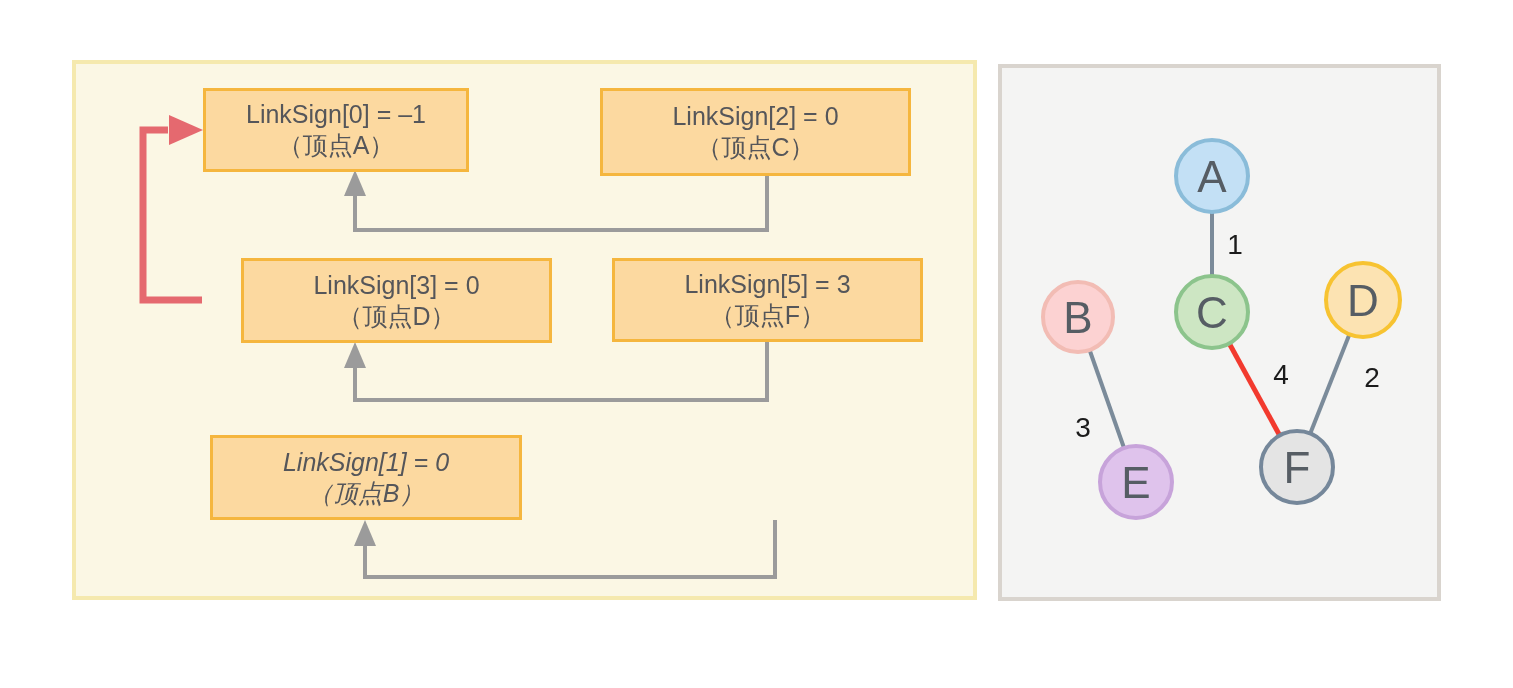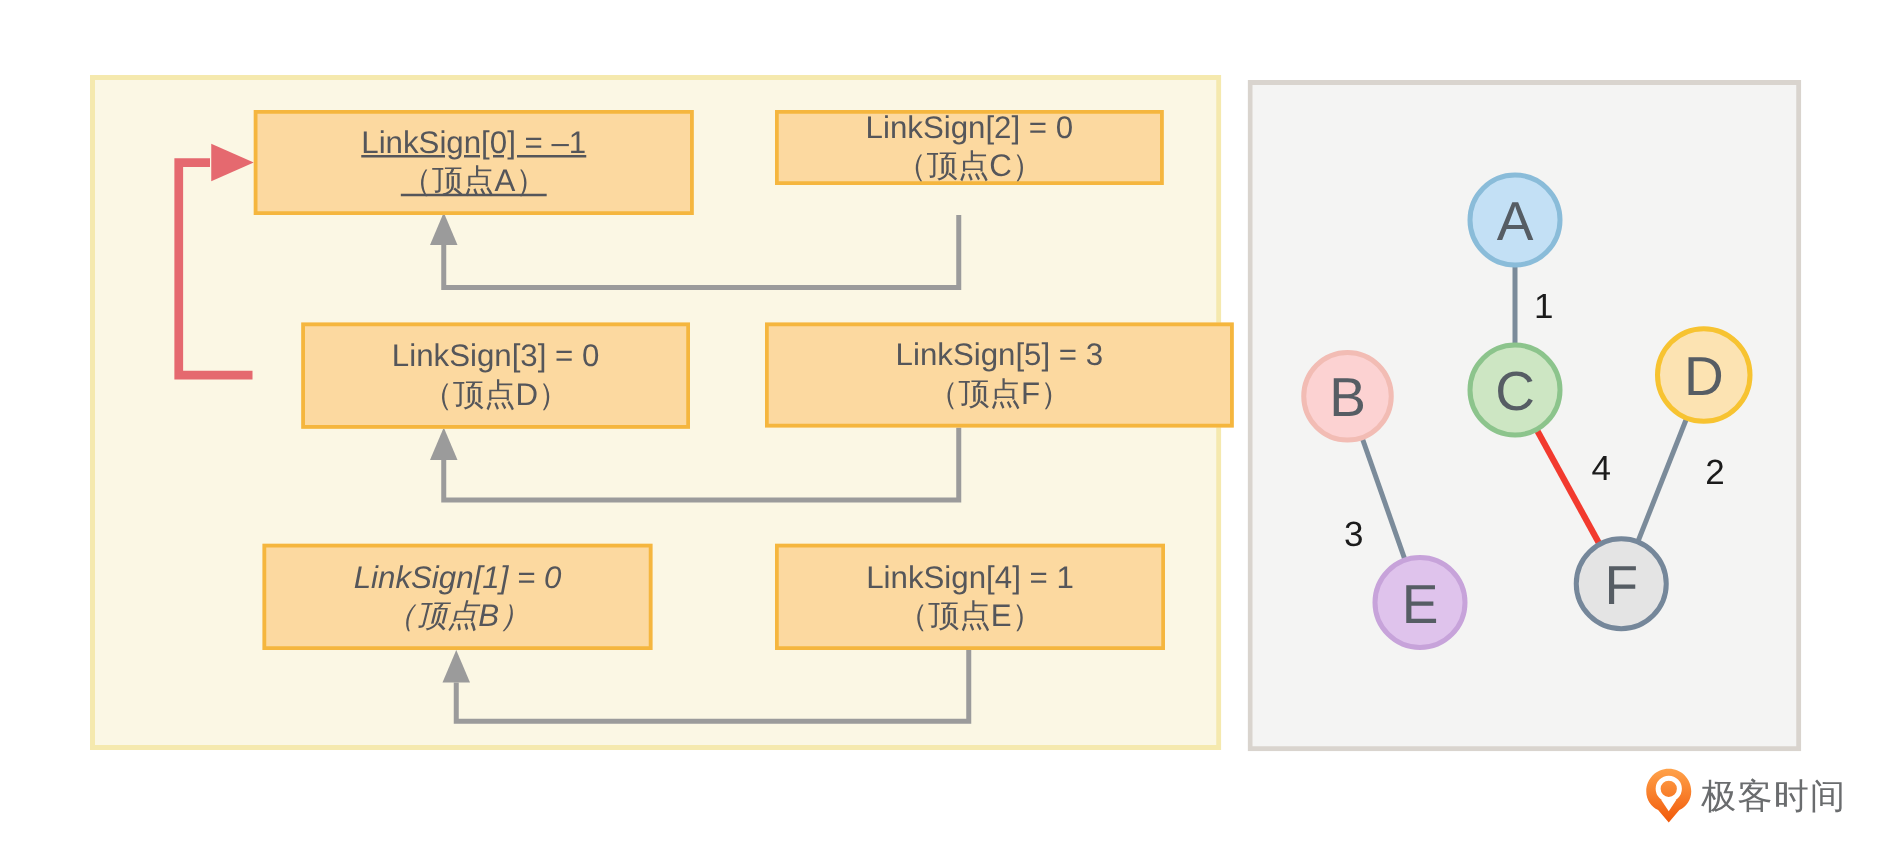--- a/index.html
+++ b/index.html
@@ -7,24 +7,24 @@
        font-family:"Liberation Sans","DejaVu Sans",sans-serif;}
   .canvas{position:absolute;inset:0;}
 
   
   .panel-left{position:absolute;left:72px;top:60px;width:905px;height:540px;
       background:#fbf7e4;box-shadow:inset 0 0 0 4px #f5e9ae;}
   .connector-layer{position:absolute;inset:0;pointer-events:none;}
   .ls-box{position:absolute;box-sizing:border-box;border:3px solid #f5b63e;background:#fcd9a0;
       display:flex;flex-direction:column;justify-content:center;align-items:center;
       color:#55565a;font-size:25px;font-weight:500;line-height:31px;text-align:center;}
-  .b0{left:131px;top:28px;width:352px;height:84px;text-decoration:underline;}
-  .b2{left:548px;top:28px;width:311px;height:60px;}
+  .b0{left:131px;top:28px;width:266px;height:84px;}
+  .b2{left:528px;top:28px;width:311px;height:88px;}
   .b3{left:130px;top:198px;width:311px;height:85px;margin-left:39px;}
-  .b5{left:540px;top:198px;width:375px;height:84px;}
+  .b5{left:540px;top:198px;width:311px;height:84px;}
   .b1{left:138px;top:375px;width:312px;height:85px;font-style:italic;}
   .b4{left:548px;top:375px;width:312px;height:85px;}
 
   
   .panel-right{position:absolute;left:998px;top:64px;width:443px;height:537px;
       background:#f4f4f3;box-shadow:inset 0 0 0 4px #d9d4ce;}
   .panel-right svg{position:absolute;inset:0;}
   .node-label{font-size:44px;fill:#565d64;font-weight:500;}
   .edge-weight{font-size:28px;fill:#1b1b1b;}
 
@@ -75,24 +75,20 @@
       <div>（顶点D）</div>
     </div>
     <div class="ls-box b5">
       <div>LinkSign[5] = 3</div>
       <div>（顶点F）</div>
     </div>
     <div class="ls-box b1">
       <div>LinkSign[1] = 0</div>
       <div>（顶点B）</div>
     </div>
-    <div class="ls-box b4">
-      <div>LinkSign[4] = 1</div>
-      <div>（顶点E）</div>
-    </div>
   </div>
 
   <div class="panel-right">
     <svg viewBox="0 0 443 537" width="443" height="537">
 
       <line x1="214" y1="112" x2="214" y2="248" stroke-width="4" stroke="#7b8b9a"></line>
       <line x1="80" y1="253" x2="138" y2="418" stroke-width="4" stroke="#7b8b9a"></line>
       <line x1="365" y1="236" x2="299" y2="403" stroke-width="4" stroke="#7b8b9a"></line>
       <line x1="214" y1="248" x2="299" y2="403" stroke-width="5" stroke="#f23a2e"></line>
 
@@ -114,28 +110,14 @@
       <text class="node-label" x="365" y="252" text-anchor="middle">D</text>
 
       <circle cx="138" cy="418" r="36" stroke-width="4" fill="#dfc3ec" stroke="#c7a3da"></circle>
       <text class="node-label" x="138" y="434" text-anchor="middle">E</text>
 
       <circle cx="299" cy="403" r="36" stroke-width="4" fill="#e4e4e4" stroke="#75879a"></circle>
       <text class="node-label" x="299" y="419" text-anchor="middle">F</text>
     </svg>
   </div>
 
-  <div class="brand">
-    <svg width="38" height="46" viewBox="0 0 38 46">
-      <defs>
-        <linearGradient id="gk" x1="0" y1="0" x2="0" y2="1">
-          <stop offset="0" stop-color="#ffa24a"></stop>
-          <stop offset="1" stop-color="#f1590a"></stop>
-        </linearGradient>
-      </defs>
-      <path d="M19 1 C29 1 37 9 37 19 C37 26 33 31.5 27.5 34 L19 44 L10.5 34 C5 31.5 1 26 1 19 C1 9 9 1 19 1 Z" fill="url(#gk)"></path>
-      <circle cx="19" cy="17" r="8.5" fill="none" stroke="#ffffff" stroke-width="4"></circle>
-      <polygon points="13,26 25,26 19,35" fill="#ffffff"></polygon>
-    </svg>
-    <span class="brand-name">极客时间</span>
-  </div>
 
 </div>
 
 </body></html>

